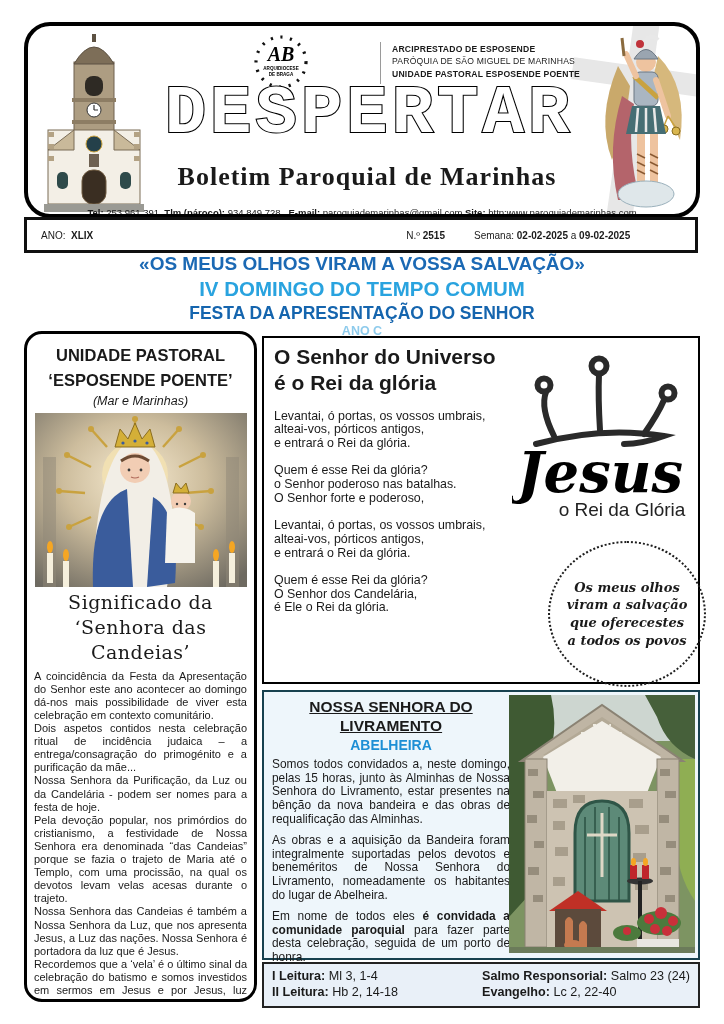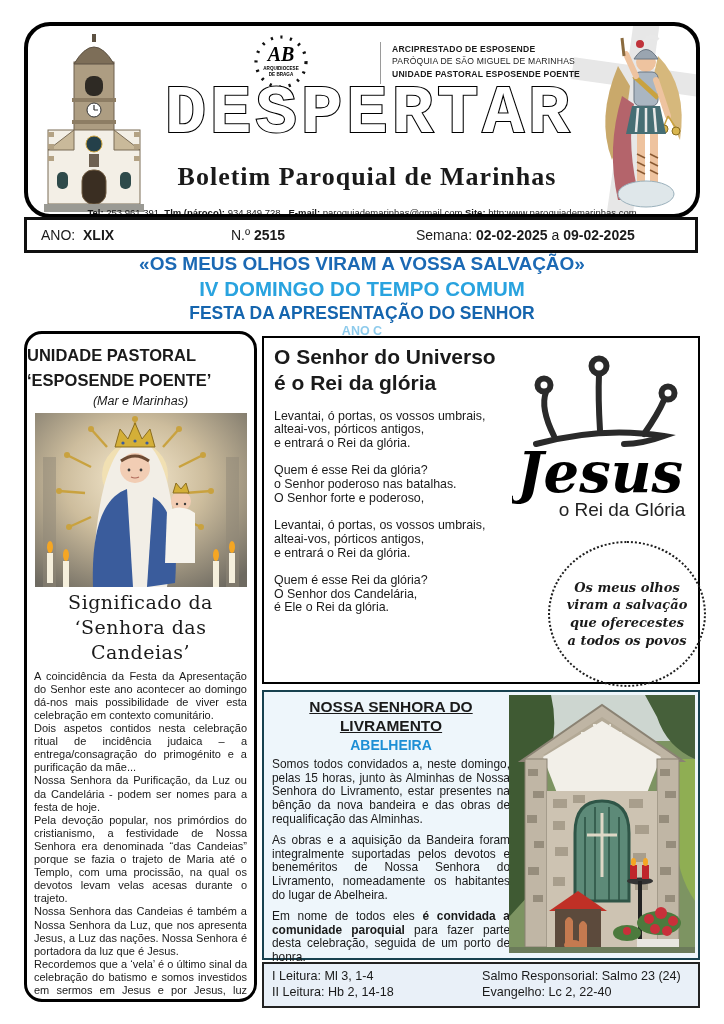--- a/index.html
+++ b/index.html
@@ -18,35 +18,35 @@
   .masthead{position:absolute;left:110px;right:96px;top:54px;text-align:center;z-index:2;
       font-family:Liberation Mono, monospace;font-size:69px;line-height:1;letter-spacing:4px;
       color:#fff;-webkit-text-stroke:2.2px #000;paint-order:stroke fill;font-weight:bold;}
   .mast-sub{position:absolute;left:100px;right:90px;top:136px;text-align:center;z-index:2;
       font-family:"Liberation Serif",serif;font-weight:bold;font-size:26px;letter-spacing:1px;}
   .addr1{position:absolute;left:0;right:0;top:168px;text-align:center;z-index:2;font-size:9.5px;}
   .addr2{position:absolute;left:0;right:0;top:181px;text-align:center;z-index:2;font-size:9.5px;}
   .addr1 .b,.addr2 .b{font-weight:bold;}
   
   .info-bar{position:absolute;left:24px;top:217px;width:668px;height:30px;border:3px solid #101010;
-      display:flex;align-items:center;font-size:14px;background:#fff;}
+      display:flex;align-items:center;font-size:10px;background:#fff;gap:29px;}
   .info-ano{padding-left:14px;width:190px;}
-  .info-num{width:185px;text-align:left;}
+  .info-num{width:185px;text-align:right;}
   .info-sem{flex:1;text-align:left;}
   .info-bar .b{font-weight:bold;}
   
   .headings{position:absolute;left:0;right:0;top:253px;text-align:center;font-weight:bold;line-height:1.18;}
   .h-quote{font-size:19px;color:#1b69b4;}
   .h-dom{font-size:20.5px;color:#29a3df;margin-top:2px;}
   .h-festa{font-size:17.5px;color:#1565ae;margin-top:1px;}
   .h-anoc{font-size:12.5px;color:#8ecbec;margin-top:1px;}
   
   .left-box{position:absolute;left:24px;top:331px;width:227px;height:665px;border:3.5px solid #000;
       border-radius:18px;background:#fff;overflow:hidden;}
-  .lb-title{margin-top:9px;text-align:left;font-weight:bold;font-size:16.5px;line-height:1.5;}
+  .lb-title{margin-top:9px;text-align:center;font-weight:bold;font-size:16.5px;line-height:1.5;}
   .lb-sub{text-align:center;font-style:italic;font-size:12.5px;margin-top:1px;}
   .madonna{display:block;margin:5px auto 0;}
   .lb-caption{text-align:center;font-family:"DejaVu Serif",serif;font-size:19px;line-height:1.32;
       letter-spacing:.5px;margin-top:3px;}
   .lb-body{margin:5px 7px 0;font-size:11px;line-height:13.1px;text-align:justify;}
   .lb-body p{margin:0;}
   
   .psalm-box{position:absolute;left:262px;top:336px;width:434px;height:344px;border:2px solid #000;background:#fff;}
   .psalm-left{position:absolute;left:10px;top:6px;width:258px;}
   .psalm-title{font-weight:bold;font-size:21px;line-height:1.25;}
@@ -64,21 +64,21 @@
   .liv-sub{text-align:center;font-weight:bold;font-size:14px;color:#1e8fd5;margin:2px 0 5px;}
   .liv-p{font-size:11.9px;line-height:13.6px;text-align:justify;margin:0 0 8px;}
   .liv-p .b{font-weight:bold;}
   .shrine{position:absolute;right:3px;top:3px;}
   
   .readings{position:absolute;left:262px;top:962px;width:434px;height:42px;border:2px solid #222;
       background:#e9f0f8;display:flex;}
   .read-col{padding-top:4px;font-size:12.6px;line-height:16px;}
   .read-col.l{width:208px;padding-left:8px;}
   .read-col.r{flex:1;padding-left:2px;}
-  .read-col .b{font-weight:normal;}
+  .read-col .b{font-weight:bold;}
 </style>
 </head>
 <body>
 
 <div id="page">
 
   <div class="header-box">
     <svg class="wm" width="170" height="188" viewBox="0 0 170 188">
       <g fill="#d3d3d3" transform="rotate(8 85 94)">
         <rect x="72" y="-6" width="26" height="196"></rect>

